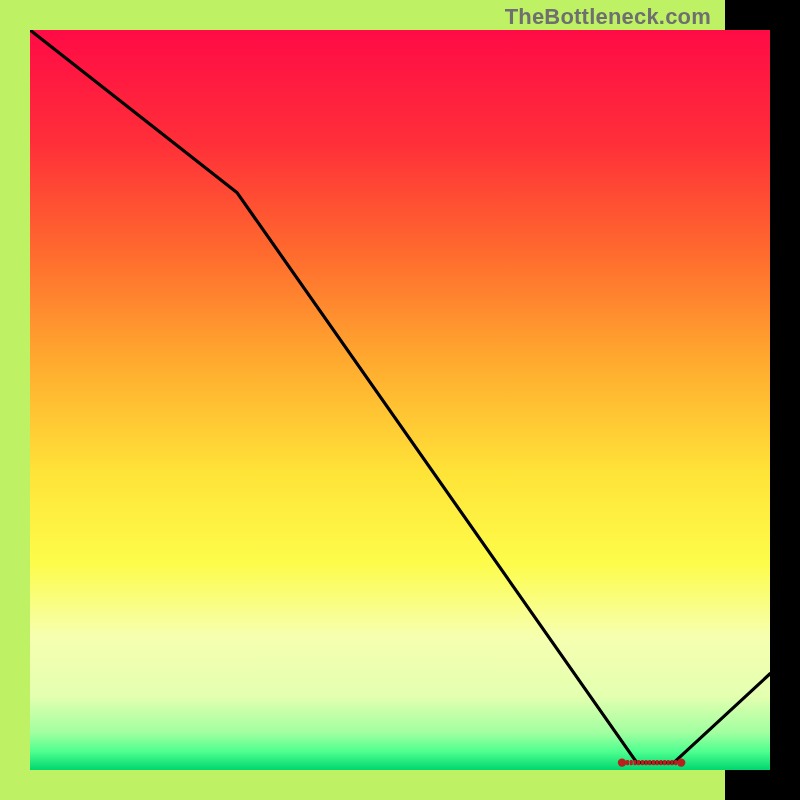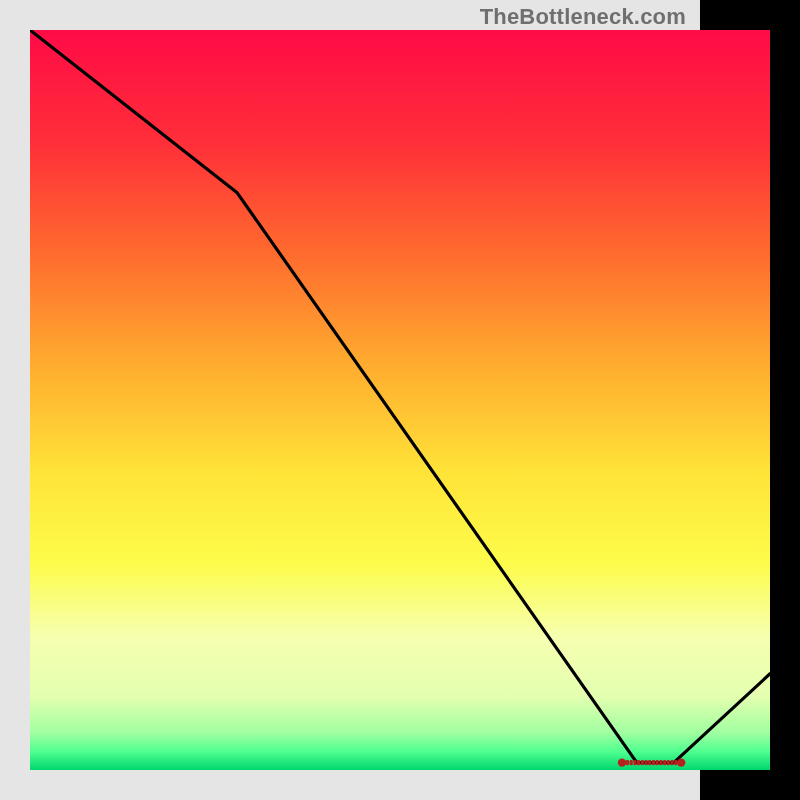--- a/index.html
+++ b/index.html
@@ -8,21 +8,22 @@
     width: 800px;
     height: 800px;
     background: #000;
     overflow: hidden;
     font-family: Arial, Helvetica, sans-serif;
   }
   .frame {
     position: relative;
     width: 700px;
     height: 800px;
-    background: #e5e5e5;
+    background: #bef264;
+    padding-left: 25px;
   }
   .watermark {
     position: absolute;
     top: 4px;
     right: 14px;
     color: #6f6f6f;
     font-size: 22px;
     font-weight: 600;
     letter-spacing: 0.2px;
   }

